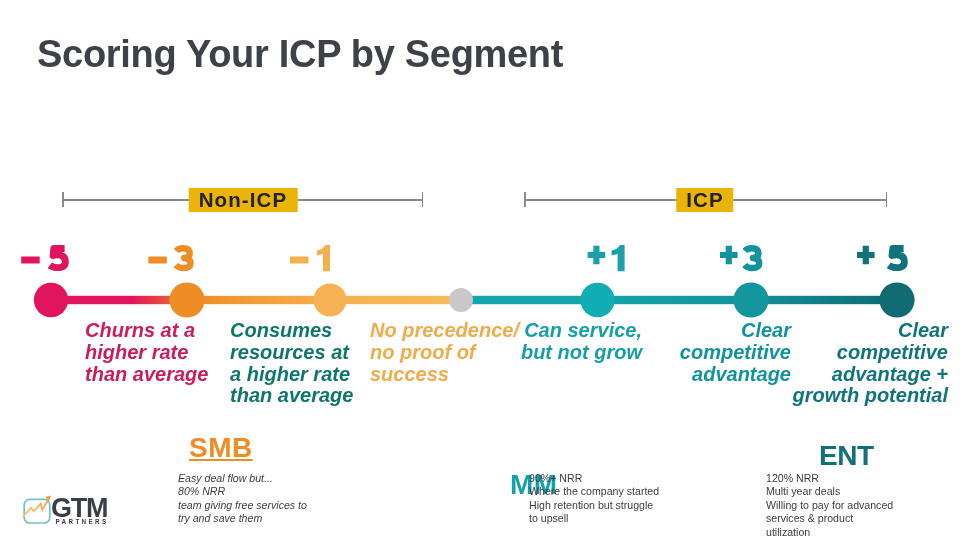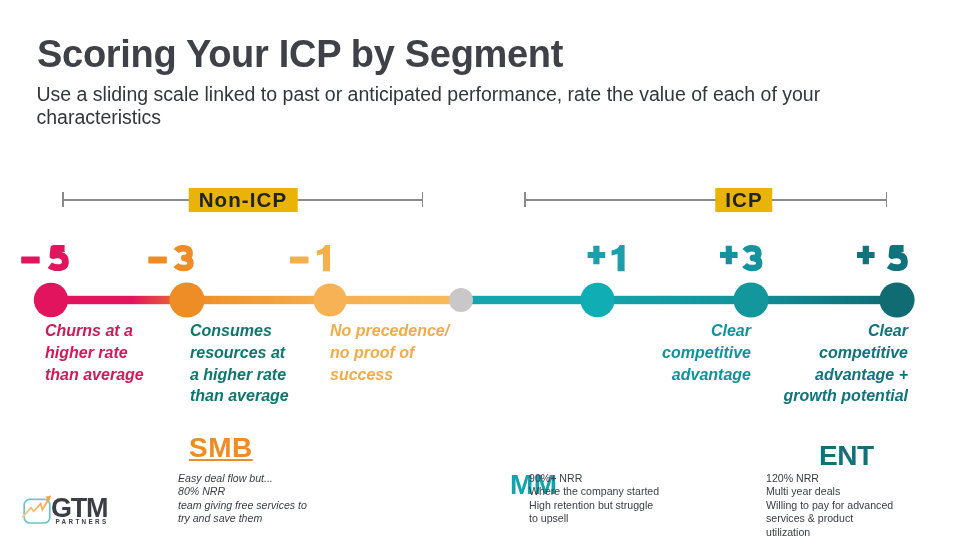--- a/index.html
+++ b/index.html
@@ -9,41 +9,40 @@
   #stage{position:relative;width:960px;height:520px;background:#fff;padding-left:12px;}
 
   #title{left:37px;top:33px;font-size:38px;font-weight:bold;color:#3E4148;letter-spacing:-0.3px;}
   #subtitle{left:36.5px;top:83px;font-size:19.5px;line-height:22.6px;color:#33363C;width:830px;}
 
   .bracket-line{height:1.6px;background:#8a8a8a;top:199px;}
   .tick{width:1.6px;height:15px;background:#8a8a8a;top:192px;}
   .bracket-label{top:187.5px;font-size:20.5px;font-weight:bold;color:#202328;background:#eab308;padding:0 10px;transform:translateX(-50%);letter-spacing:1.1px;}
 
 
-  .lbl{font-size:16px;font-weight:bold;font-style:italic;line-height:21.8px;top:320px;}
+  .lbl{font-size:20px;font-weight:bold;font-style:italic;line-height:21.8px;top:320px;margin-left:40px;}
   .lbl.r{text-align:right;}
 
   .seg-h{top:432px;font-size:28px;font-weight:bold;letter-spacing:0.5px;}
   .seg-b{top:471.5px;font-size:10.6px;line-height:13.5px;color:#3A3D44;}
 </style>
 </head>
 <body>
 <div id="stage">
   <div class="abs" id="title">Scoring Your ICP by Segment</div>
-  <div class="abs" id="subtitle">Use a sliding scale linked to past or anticipated performance, rate the value of each of your characteristics</div>
 
   <div class="abs bracket-line" style="left:62px;width:361px;"></div>
   <div class="abs tick" style="left:62px;"></div>
   <div class="abs tick" style="left:421.5px;"></div>
   <div class="abs bracket-label" style="left:243px;">Non-ICP</div>
 
   <div class="abs bracket-line" style="left:524px;width:363px;"></div>
   <div class="abs tick" style="left:524px;"></div>
   <div class="abs tick" style="left:885.5px;"></div>
-  <div class="abs bracket-label" style="left:744px;text-align:center;">ICP</div>
+  <div class="abs bracket-label" style="left:705px;text-align:center;">ICP</div>
 
   <svg class="abs" style="left:0;top:245px;" width="960" height="30" viewBox="0 0 960 30">
     <defs>
       <path id="d5" d="M18 3.5 H7.2 L6.4 10.6 Q8.3 9.9 10.6 9.9 Q18.8 9.9 18.8 16.9 Q18.8 22.6 10.9 22.6 Q6.3 22.6 3.2 20.2" fill="none" stroke-width="6.8" stroke-linejoin="round"></path>
       <path id="d3" d="M2.5 6 Q4.8 3.2 9.3 3.2 Q16 3.2 16 8.4 Q16 12.6 10.5 13 Q16.8 13.4 16.8 18.3 Q16.8 23 9.8 23 Q4.7 23 2.2 20" fill="none" stroke-width="6.4" stroke-linejoin="round"></path>
       <path id="d1" d="M7.6 26.2 V9 L1.6 10.4 V5.6 Q7.4 4.6 10 0 H14.6 V26.2 Z" stroke="none"></path>
       <rect id="dash" x="0" y="11.6" width="18.5" height="7" rx="0.5"></rect>
       <path id="plus" d="M5.7 0.7 H11.9 V6.9 H17.6 V13.1 H11.9 V19.3 H5.7 V13.1 H0 V6.9 H5.7 Z"></path>
     </defs>
     <g transform="translate(21.2,0)" fill="#E2145D" stroke="#E2145D">
@@ -107,20 +106,21 @@
     <circle cx="330" cy="20" r="16.6" fill="#F6B254"></circle>
     <circle cx="461" cy="20" r="12" fill="#C9C7C7"></circle>
     <circle cx="597.5" cy="20" r="17.2" fill="#10AEB4"></circle>
     <circle cx="751" cy="20" r="17.6" fill="#13969C"></circle>
     <circle cx="897" cy="20" r="17.6" fill="#106B72"></circle>
   </svg>
 
   <div class="abs lbl" style="left:45px;color:#CB1C5C;">Churns at a<br>higher rate<br>than average</div>
   <div class="abs lbl" style="left:190px;color:#0f766e;">Consumes<br>resources at<br>a higher rate<br>than average</div>
   <div class="abs lbl" style="left:330px;color:#F0AC4B;">No precedence/<br>no proof of<br>success</div>
+  <div class="abs lbl r" style="left:450px;width:152px;color:#159FA9;">Can service,<br>but not grow</div>
   <div class="abs lbl r" style="left:600px;width:151px;color:#12929B;">Clear<br>competitive<br>advantage</div>
   <div class="abs lbl r" style="left:750px;width:158px;color:#11737B;">Clear<br>competitive<br>advantage +<br>growth potential</div>
 
   <div class="abs seg-h" style="left:189px;color:#EE8C25;text-decoration:underline;">SMB</div>
   <div class="abs seg-b" style="left:178px;font-style:italic;">Easy deal flow but...<br>80% NRR<br>team giving free services to<br>try and save them</div>
 
   <div class="abs seg-h" style="left:510px;color:#14A2AB;margin-top:37px;">MM</div>
   <div class="abs seg-b" style="left:529px;">90%+ NRR<br>Where the company started<br>High retention but struggle<br>to upsell</div>
 
   <div class="abs seg-h" style="left:819px;color:#117078;letter-spacing:-0.5px;margin-top:8px;">ENT</div>

